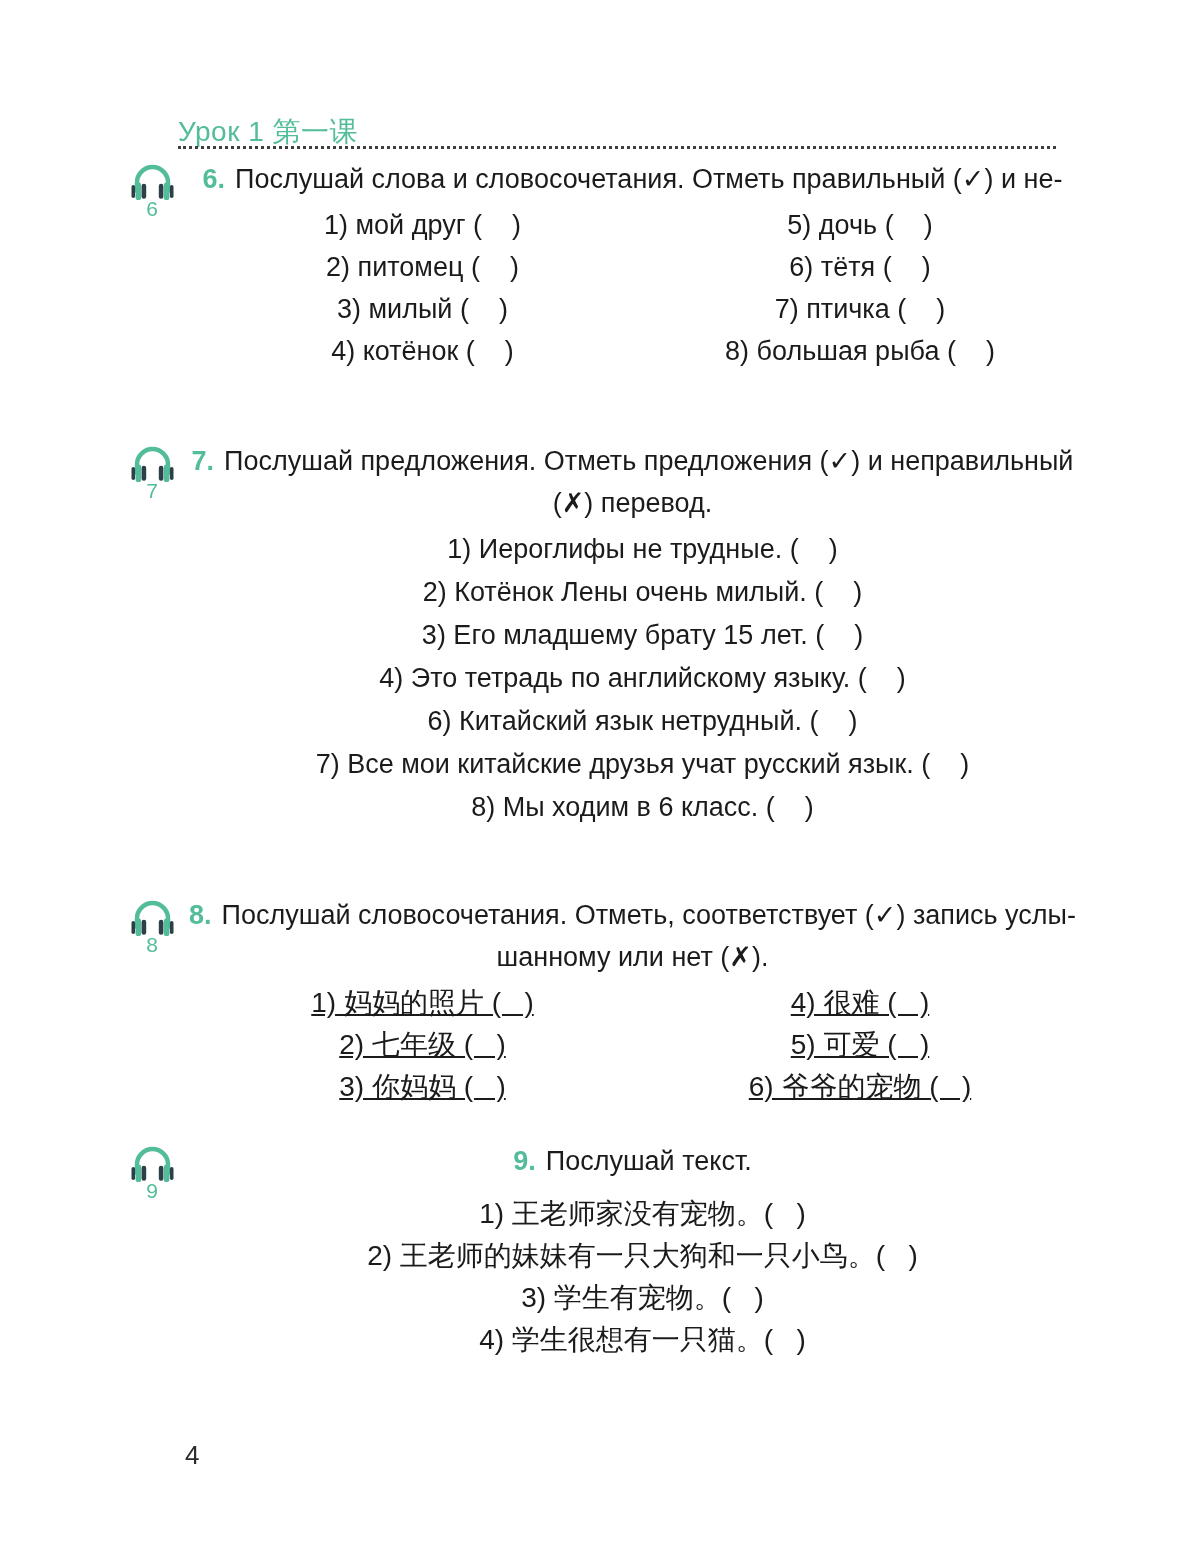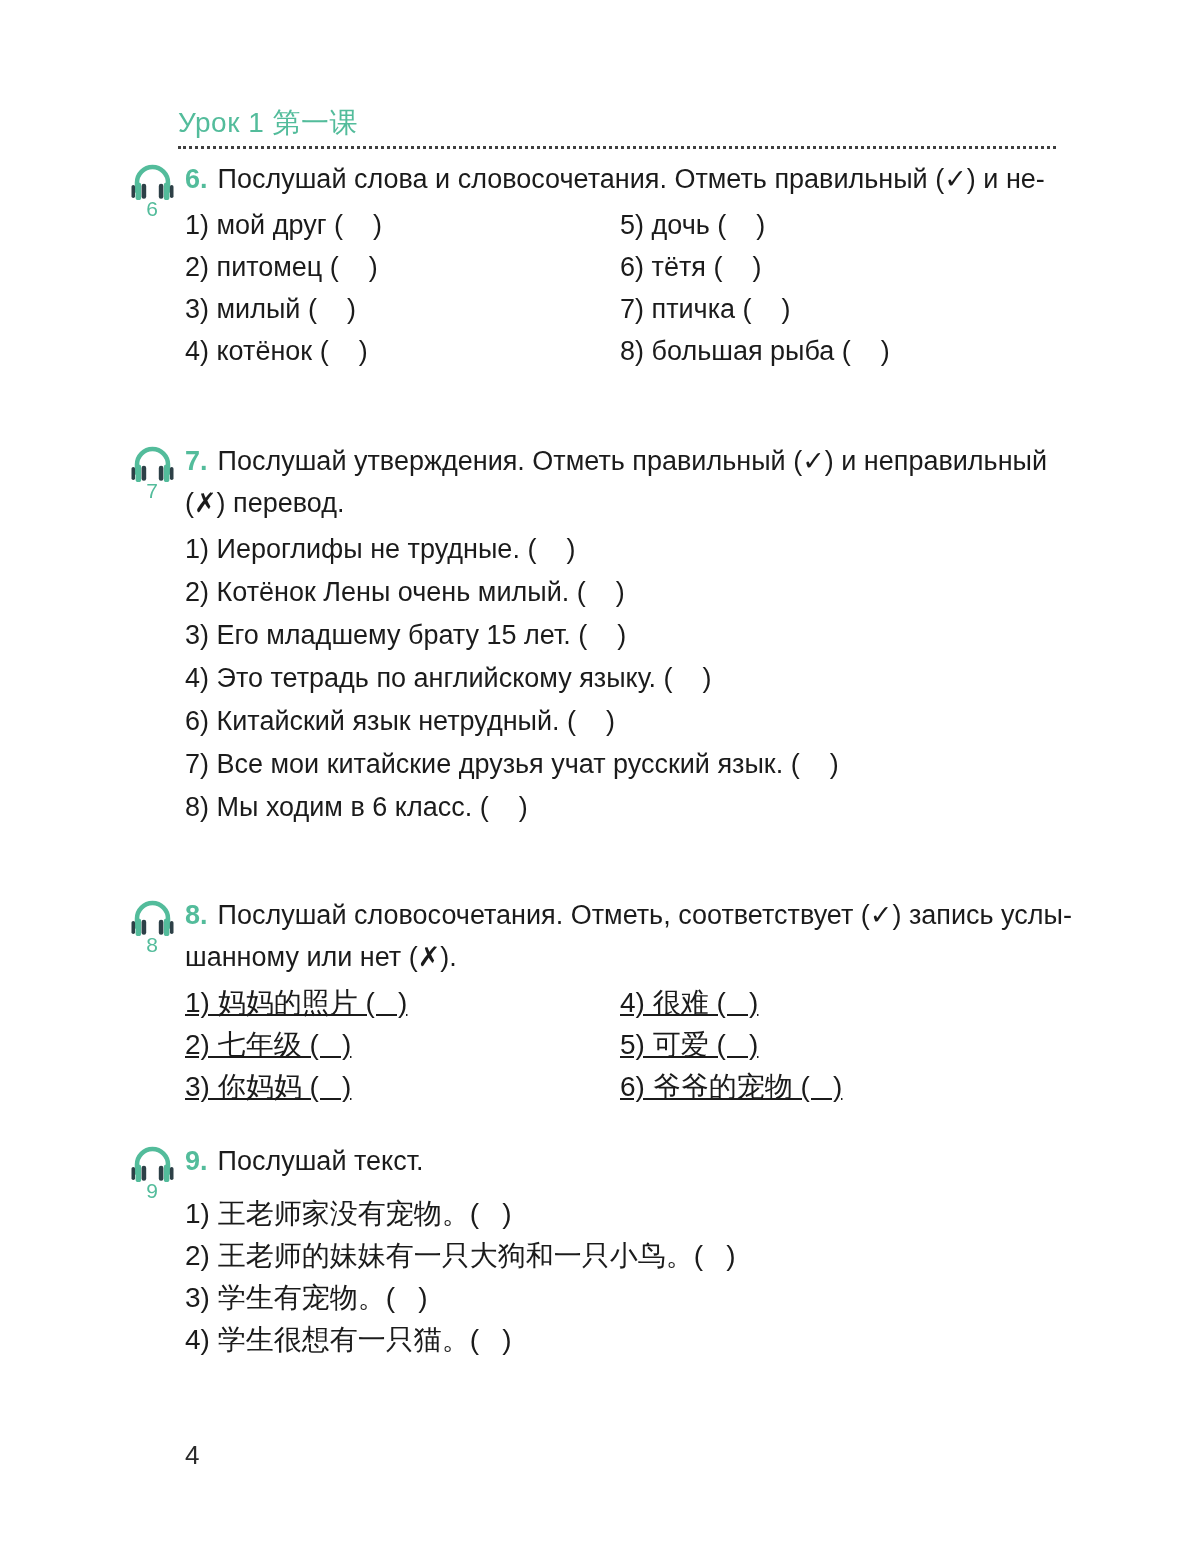--- a/index.html
+++ b/index.html
@@ -5,48 +5,48 @@
   html,body { margin:0; padding:0; background:#ffffff; }
   .page {
     position:relative;
     width:1200px; height:1565px;
     background:#ffffff;
     font-family:"Liberation Sans","DejaVu Sans",sans-serif;
     color:#1b1b1b;
     overflow:hidden;
   }
   .lesson-header {
-    position:absolute; left:178px; top:107px;
+    position:absolute; left:178px; top:116px;
     font-size:28px; line-height:32px;
     color:#53bc9b; letter-spacing:0.5px;
     white-space:nowrap;
   }
   .dotted-rule {
     position:absolute; left:178px; top:131px;
     width:878px; height:15px;
     border-bottom:3px dotted #3f3f3f;
   }
   .exercise { position:absolute; left:0; width:1120px; }
   .audio {
     position:absolute; left:124px; top:2px;
     width:56px; text-align:center;
   }
   .audio svg { display:block; margin:0 auto; }
   .track {
     display:block; margin-top:-2px;
     color:#53bc9b; font-size:21px; line-height:22px;
   }
-  .ex-content { position:absolute; left:185px; top:0; width:895px; }
+  .ex-content { position:absolute; left:185px; top:0; width:895px;text-align:center; }
   .line {
     font-size:27px; line-height:42px;
     white-space:nowrap; color:#1b1b1b;
   }
   .ex-num { color:#53bc9b; font-weight:bold; margin-right:10px; }
   .part-label { font-weight:bold; margin-right:10px; }
-  .items { margin-top:4px; }
+  .items { margin-top:4px;margin-left:20px; }
   .items-grid-4 {
     display:grid;
     grid-template-columns:435px 1fr;
     grid-template-rows:repeat(4,42px);
     grid-auto-flow:column;
   }
   .items-grid-3 {
     display:grid;
     grid-template-columns:435px 1fr;
     grid-template-rows:repeat(3,42px);
@@ -107,21 +107,21 @@
         <rect x="1.5" y="25" width="3.6" height="13" rx="1.8" fill="#2d4047"></rect>
         <rect x="5.6" y="22.5" width="5.6" height="17.5" rx="2.6" fill="#53bc9b"></rect>
         <rect x="11.6" y="23.8" width="4.6" height="15" rx="2.2" fill="#2d4047"></rect>
         <rect x="28.8" y="23.8" width="4.6" height="15" rx="2.2" fill="#2d4047"></rect>
         <rect x="33.8" y="22.5" width="5.6" height="17.5" rx="2.6" fill="#53bc9b"></rect>
         <rect x="39.9" y="25" width="3.6" height="13" rx="1.8" fill="#2d4047"></rect>
       </svg>
       <span class="track">7</span>
     </div>
     <div class="ex-content">
-      <div class="line"><span class="ex-num">7.</span><span>Послушай утверждения. Отметь правильный (✓) и неправильный</span></div>
+      <div class="line"><span class="ex-num">7.</span><span>Послушай предложения. Отметь предложения (✓) и неправильный</span></div>
       <div class="line">(✗) перевод.</div>
       <div class="items">
         <div class="item item-tall">1) Иероглифы не трудные. (    )</div>
         <div class="item item-tall">2) Котёнок Лены очень милый. (    )</div>
         <div class="item item-tall">3) Его младшему брату 15 лет. (    )</div>
         <div class="item item-tall">4) Это тетрадь по английскому языку. (    )</div>
         <div class="item item-tall">6) Китайский язык нетрудный. (    )</div>
         <div class="item item-tall">7) Все мои китайские друзья учат русский язык. (    )</div>
         <div class="item item-tall">8) Мы ходим в 6 класс. (    )</div>
       </div>

